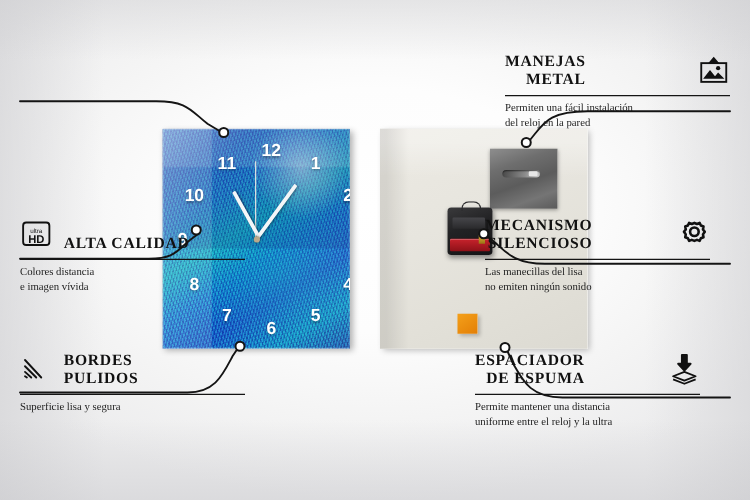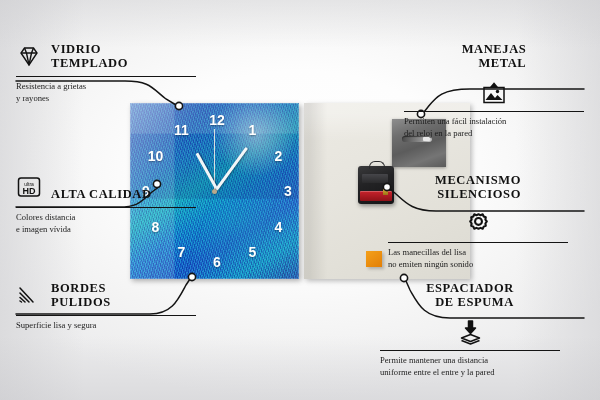--- a/index.html
+++ b/index.html
@@ -17,21 +17,21 @@
       linear-gradient(100deg,#e9e9ea 0%,#f6f6f6 18%,#ffffff 45%,#fbfbfb 66%,#eaeaeb 100%);
   }
   .bg-vig{position:absolute;inset:0;
     background:linear-gradient(to right,rgba(205,205,208,.55) 0%,rgba(255,255,255,0) 14%,rgba(255,255,255,0) 86%,rgba(205,205,208,.5) 100%);}
   .bg-vig2{position:absolute;inset:0;
     background:linear-gradient(to bottom,rgba(200,200,203,.35) 0%,rgba(255,255,255,0) 12%,rgba(255,255,255,0) 84%,rgba(198,198,202,.45) 100%);}
 
   
   .product{position:absolute;left:130px;top:103px;width:340px;height:176px;}
 
-  .clock{position:absolute;left:0;top:0;width:169px;height:176px;overflow:hidden;
+  .clock{position:absolute;left:0;top:0;width:150px;height:176px;overflow:hidden;
     box-shadow:2px 2px 5px rgba(0,0,0,.30);}
   .clock-art{position:absolute;inset:0;
     background:
       radial-gradient(circle at 74% 18%, rgba(255,255,255,.55) 0%, rgba(255,255,255,0) 22%),
       repeating-linear-gradient(104deg, rgba(0,0,0,.22) 0px, rgba(0,0,0,.22) 1px, rgba(255,255,255,.18) 1px, rgba(255,255,255,.18) 2.2px),
       repeating-linear-gradient(62deg, rgba(0,40,120,.26) 0px, rgba(0,40,120,.26) 1.3px, rgba(120,230,255,.16) 1.3px, rgba(120,230,255,.16) 3px),
       linear-gradient(148deg,#2f72c8 0%,#1f63bd 14%,#1f7fc6 30%,#18a0b8 45%,#1577c4 58%,#1b5fbe 72%,#0f89bb 86%,#15509e 100%);
     background-blend-mode:screen,overlay,overlay,normal;}
   .clock-bands{position:absolute;inset:0;
     background:
@@ -84,21 +84,21 @@
     background:linear-gradient(to bottom,#46464a,#2a2a2c);}
 
   .foam{position:absolute;left:62px;top:148px;width:16px;height:16px;
     background:linear-gradient(145deg,#f4a01a,#e37f06);
     box-shadow:2px 2px 3px rgba(0,0,0,.22);}
 
   
   .feat{position:absolute;width:250px;}
   .feat .row{display:flex;align-items:center;gap:9px;}
   .feat.left .row{justify-content:flex-start;}
-  .feat.right .row{justify-content:space-between;flex-direction:column;}
+  .feat.right .row{justify-content:space-between;}
   .ttl{font-family:"Liberation Serif",serif;font-weight:700;font-size:12.5px;
     letter-spacing:.6px;color:#111;line-height:1.15;text-transform:uppercase;}
   .feat.right .ttl{text-align:right;}
   .rule{height:1.4px;background:#141414;margin:5px 0 4px;}
   .desc{font-family:"Liberation Serif",serif;font-size:8.6px;color:#1c1c1c;
     line-height:1.35;}
   .feat.right .desc{text-align:left;}
   .ico{width:26px;height:26px;flex:0 0 26px;display:flex;align-items:center;justify-content:center;}
 
   
@@ -177,39 +177,20 @@
     <g fill="#ffffff" stroke="#141414" stroke-width="1.6">
       <circle cx="179" cy="106" r="3.6"></circle>
       <circle cx="157" cy="184" r="3.6"></circle>
       <circle cx="192" cy="277" r="3.6"></circle>
       <circle cx="421" cy="114" r="3.6"></circle>
       <circle cx="387" cy="187" r="3.6"></circle>
       <circle cx="404" cy="278" r="3.6"></circle>
     </g>
   </svg>
 
-  <div class="feat left" style="left:16px;top:42px;width:180px;">
-    <div class="row">
-      <span class="ico">
-        <svg viewBox="0 0 24 24" width="24" height="24" fill="none" stroke="#111" stroke-width="1.4">
-          <path d="M4 9 L12 21 L20 9 L16.5 4 L7.5 4 Z"></path>
-          <path d="M4 9 L20 9 M7.5 4 L9.5 9 L12 21 M16.5 4 L14.5 9 L12 21"></path>
-        </svg>
-      </span>
-      <span class="ttl">
-        <span>VIDRIO</span><br>
-        <span>TEMPLADO</span>
-      </span>
-    </div>
-    <div class="rule"></div>
-    <div class="desc">
-      <span>Resistencia a grietas</span><br>
-      <span>y rayones</span>
-    </div>
-  </div>
 
   <div class="feat left" style="left:16px;top:173px;width:180px;">
     <div class="row">
       <span class="ico">
         <svg viewBox="0 0 26 24" width="26" height="24">
           <rect x="2.5" y="3" width="21" height="18" rx="2.5" fill="none" stroke="#111" stroke-width="1.5"></rect>
           <text x="13" y="11" font-family="Liberation Sans, sans-serif" font-size="5" text-anchor="middle" fill="#111">ultra</text>
           <text x="13" y="19" font-family="Liberation Sans, sans-serif" font-size="9" font-weight="bold" text-anchor="middle" fill="#111">HD</text>
         </svg>
       </span>
@@ -300,17 +281,17 @@
         <svg viewBox="0 0 24 26" width="25" height="26" fill="none" stroke="#111" stroke-width="1.5" stroke-linejoin="round">
           <path d="M10 2 L14 2 L14 9 L17 9 L12 14.5 L7 9 L10 9 Z" fill="#111" stroke="#111"></path>
           <path d="M12 15.5 L21 19 L12 22.5 L3 19 Z"></path>
           <path d="M3 21.5 L12 25 L21 21.5"></path>
         </svg>
       </span>
     </div>
     <div class="rule"></div>
     <div class="desc">
       <span>Permite mantener una distancia</span><br>
-      <span>uniforme entre el entre y la pared</span>
+      <span>uniforme entre el reloj y la ultra</span>
     </div>
   </div>
 
 </div>
 
 </body></html>

